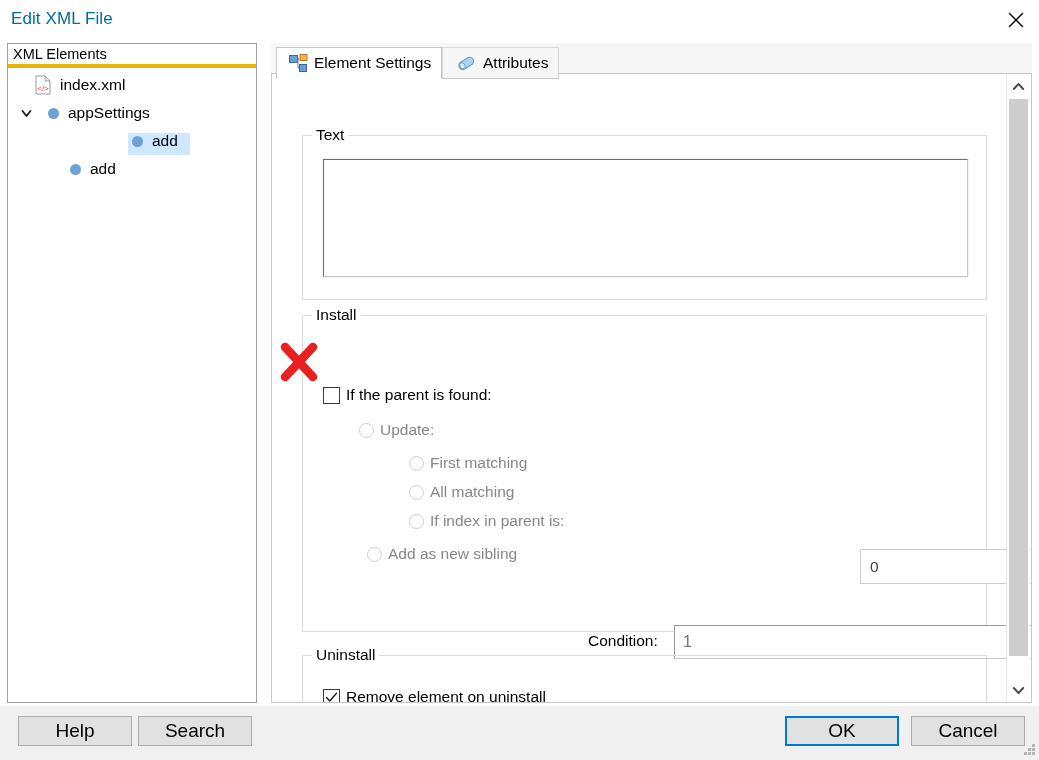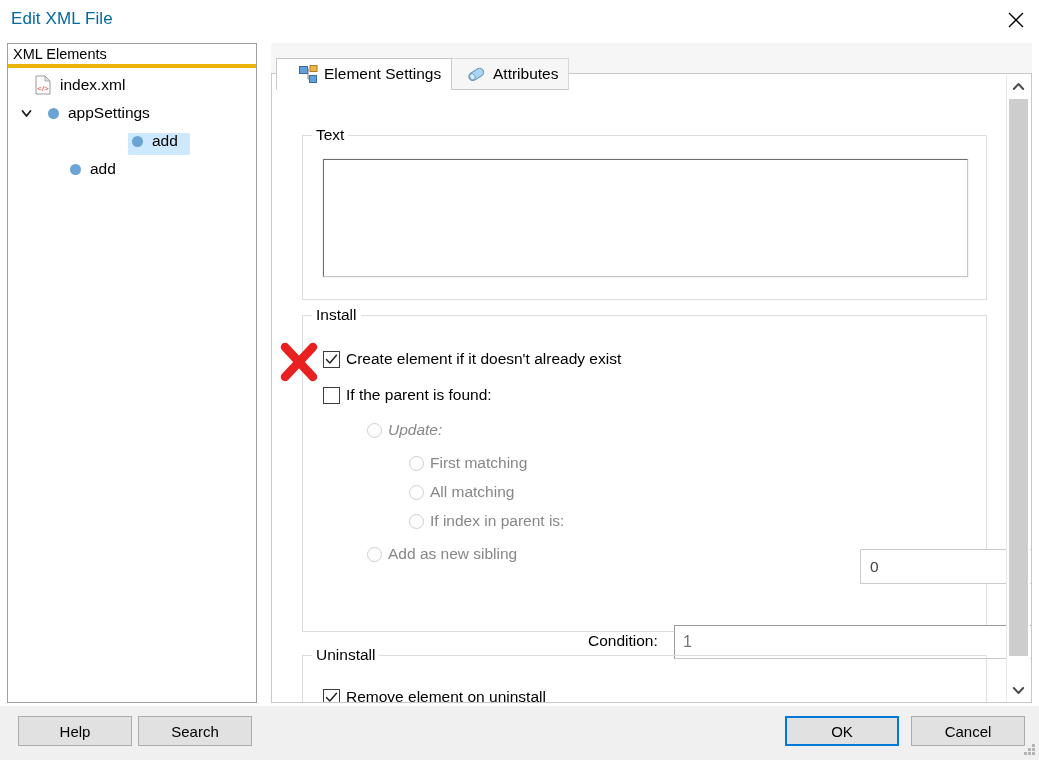--- a/index.html
+++ b/index.html
@@ -102,23 +102,23 @@
   }
 
   
   #tab-strip {
     position: absolute; left: 0; top: 0;
     width: 761px; height: 31px;
     border-bottom: 1px solid #c8c8c8;
     background: #f6f6f6;
   }
   .tab {
-    position: absolute; top: 15px; height: 32px;
+    position: absolute; top: 4px; height: 32px;
     display: flex; align-items: center;
-    padding: 0 10px 0 22px;
+    padding: 0 10px 0 12px;
     font-size: 15.5px;
     cursor: pointer;
     white-space: nowrap;
     justify-content: center;
   }
   .tab.active {
     background: #ffffff;
     border: 1px solid #c8c8c8;
     border-bottom: 1px solid #ffffff;
     z-index: 3;
@@ -281,21 +281,21 @@
     position: absolute; left: 0; top: 706px;
     width: 1039px; height: 54px;
     background: #f0f0f0;
   }
   .btn {
     position: absolute; top: 716px;
     height: 30px;
     background: #e1e1e1;
     border: 1px solid #adadad;
     font-family: "Liberation Sans", sans-serif;
-    font-size: 15px;
+    font-size: 19px;
     color: #000;
     display: flex; align-items: center; justify-content: center;
     cursor: pointer;
   }
   #btn-help   { left: 18px;  width: 114px; }
   #btn-search { left: 138px; width: 114px; }
   #btn-ok     { left: 785px; width: 114px;
                 border: 2px solid #0078d7; background: #e1e1e1; }
   #btn-cancel { left: 911px; width: 114px; }
 
@@ -397,35 +397,27 @@
       <div id="tab-content">
 
         <div class="groupbox" id="gb-text">
           <span class="gb-title">Text</span>
           <textarea id="text-area" placeholder="" style=""></textarea>
         </div>
 
         <div class="groupbox" id="gb-install">
           <span class="gb-title">Install</span>
 
-          <div class="ckrow" style="left:20px; top:34px;">
-            <span class="ckbox">
-              <svg width="13" height="13" viewBox="0 0 13 13">
-                <polyline points="1.5,6.5 4.8,10 11.5,2.2" fill="none" stroke="#1d1d1d" stroke-width="1.4" stroke-linecap="round" stroke-linejoin="round"></polyline>
-              </svg>
-            </span>
-            <span>Create element if it doesn't already exist</span>
-          </div>
 
           <div class="ckrow" style="left:20px; top:70px;">
             <span class="ckbox"></span>
             <span>If the parent is found:</span>
           </div>
 
-          <div class="rdrow" style="left:64px; top:105px;font-style:italic;">
+          <div class="rdrow" style="left:56px; top:105px;">
             <span class="radio"></span>
             <span>Update:</span>
           </div>
 
           <div class="rdrow" style="left:106px; top:138px;">
             <span class="radio"></span>
             <span>First matching</span>
           </div>
 
           <div class="rdrow" style="left:106px; top:167px;">

